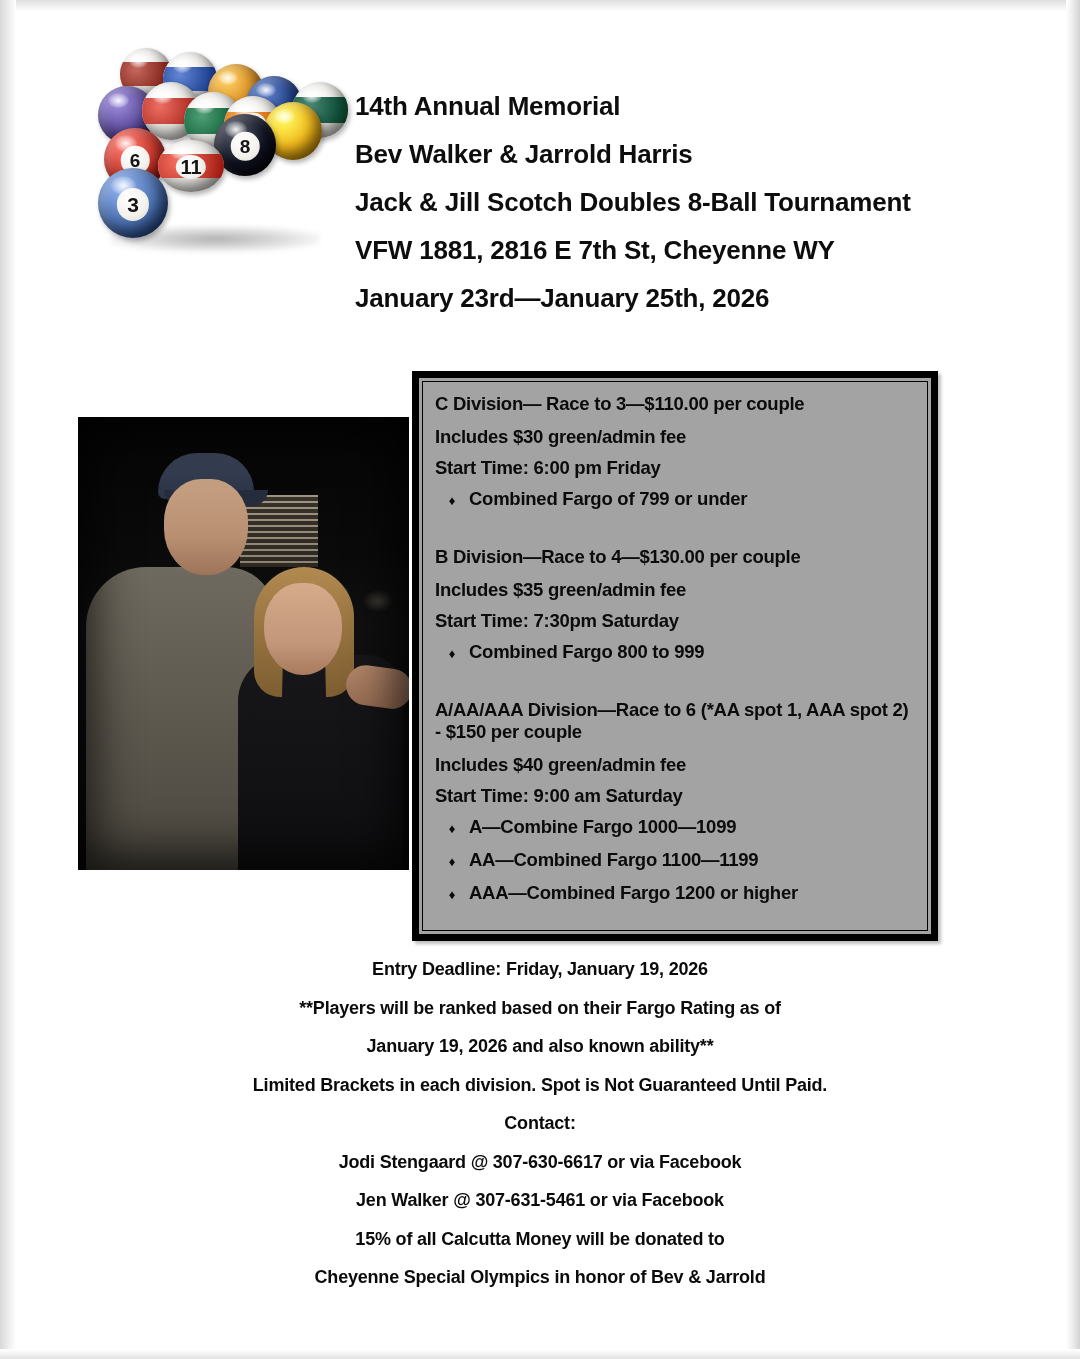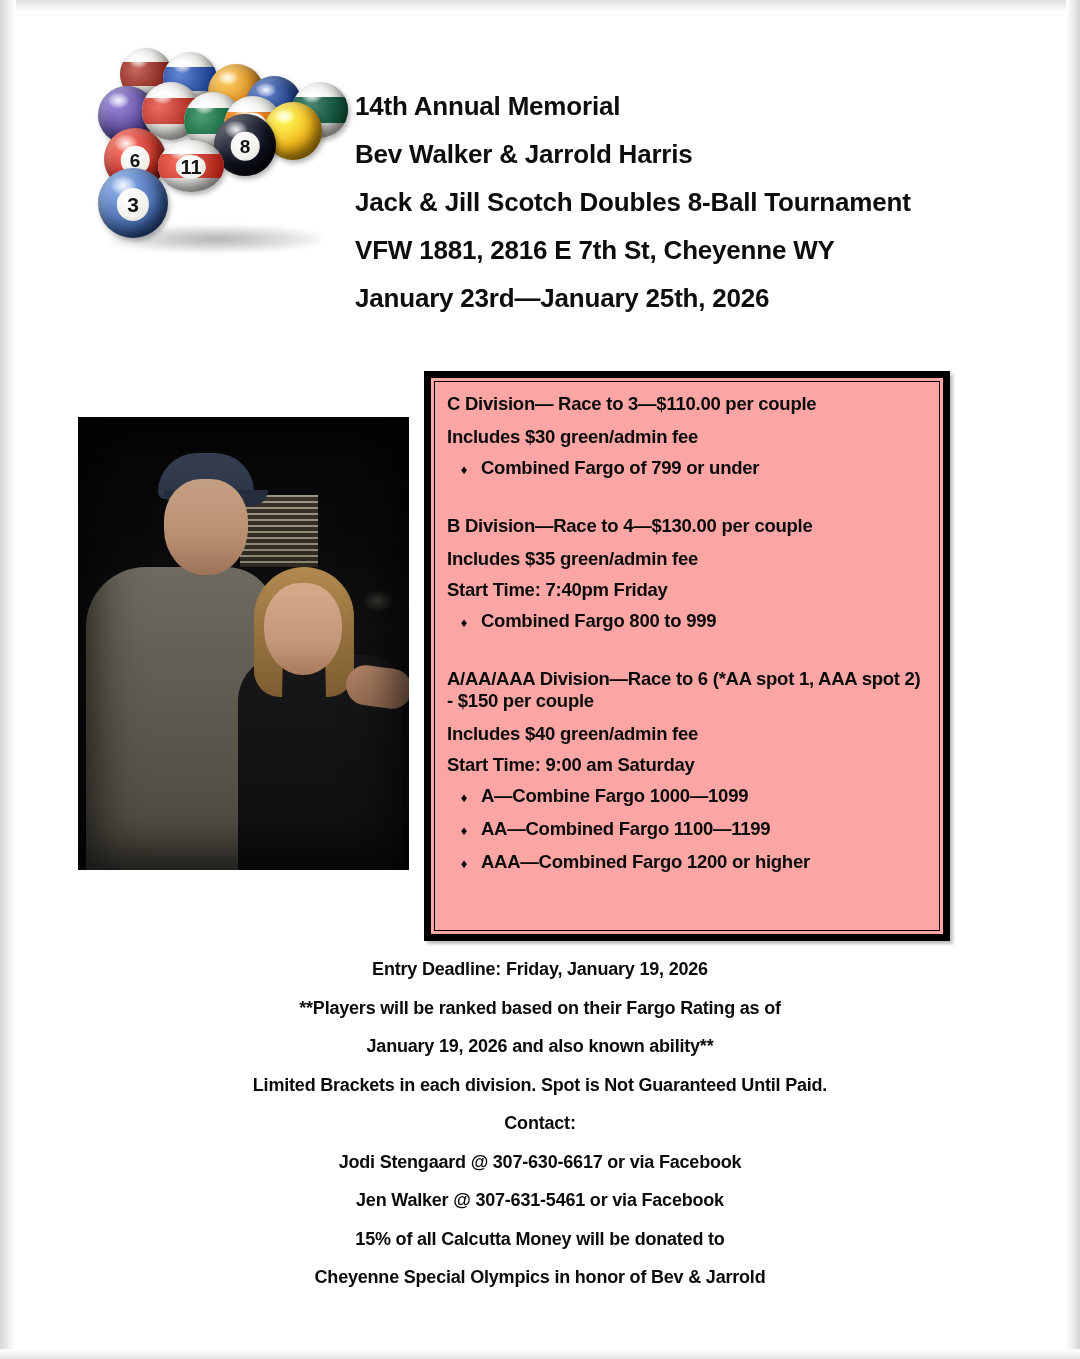--- a/index.html
+++ b/index.html
@@ -205,26 +205,26 @@
     transform: rotate(8deg);
   }
   .ph-vignette {
     position: absolute; inset: 0;
     box-shadow: inset 0 0 48px 14px rgba(0,0,0,.75);
   }
 
   
   .divbox {
     position: absolute;
-    left: 424px;
+    left: 412px;
     top: 371px;
     width: 526px;
     height: 570px;
     border: 7px solid #000000;
-    background: #fca5a5;
+    background: #a3a3a3;
     box-sizing: border-box;
     box-shadow: 3px 3px 3px rgba(0,0,0,.25);
   }
   .divbox-inner {
     position: absolute;
     inset: 3px;
     border: 1px solid #000000;
     padding: 11px 12px 0 12px;
     box-sizing: border-box;
   }
@@ -346,30 +346,31 @@
     <div class="ph-woman-head"></div>
     <div class="ph-arm"></div>
     <div class="ph-vignette"></div>
   </div>
 
   <div class="divbox">
     <div class="divbox-inner" id="divisions">
         <div class="div-block">
           <div class="div-line title">C Division— Race to 3—$110.00 per couple</div>
           <div class="div-line">Includes $30 green/admin fee</div>
+          <div class="div-line">Start Time:  6:00 pm Friday</div>
           <div class="bullet-row">
             <span class="bullet-glyph">♦</span>
             <span>Combined Fargo of 799 or under</span>
           </div>
         </div>
         <div class="div-gap"></div>
         <div class="div-block">
           <div class="div-line title">B Division—Race to 4—$130.00 per couple</div>
           <div class="div-line">Includes $35 green/admin fee</div>
-          <div class="div-line">Start Time: 7:40pm Friday</div>
+          <div class="div-line">Start Time: 7:30pm Saturday</div>
           <div class="bullet-row">
             <span class="bullet-glyph">♦</span>
             <span>Combined Fargo 800 to 999</span>
           </div>
         </div>
         <div class="div-gap"></div>
         <div class="div-block">
           <div class="div-line title">A/AA/AAA Division—Race to 6 (*AA spot 1, AAA spot 2)  -  $150 per couple</div>
           <div class="div-line">Includes $40 green/admin fee</div>
           <div class="div-line">Start Time:  9:00 am  Saturday</div>

